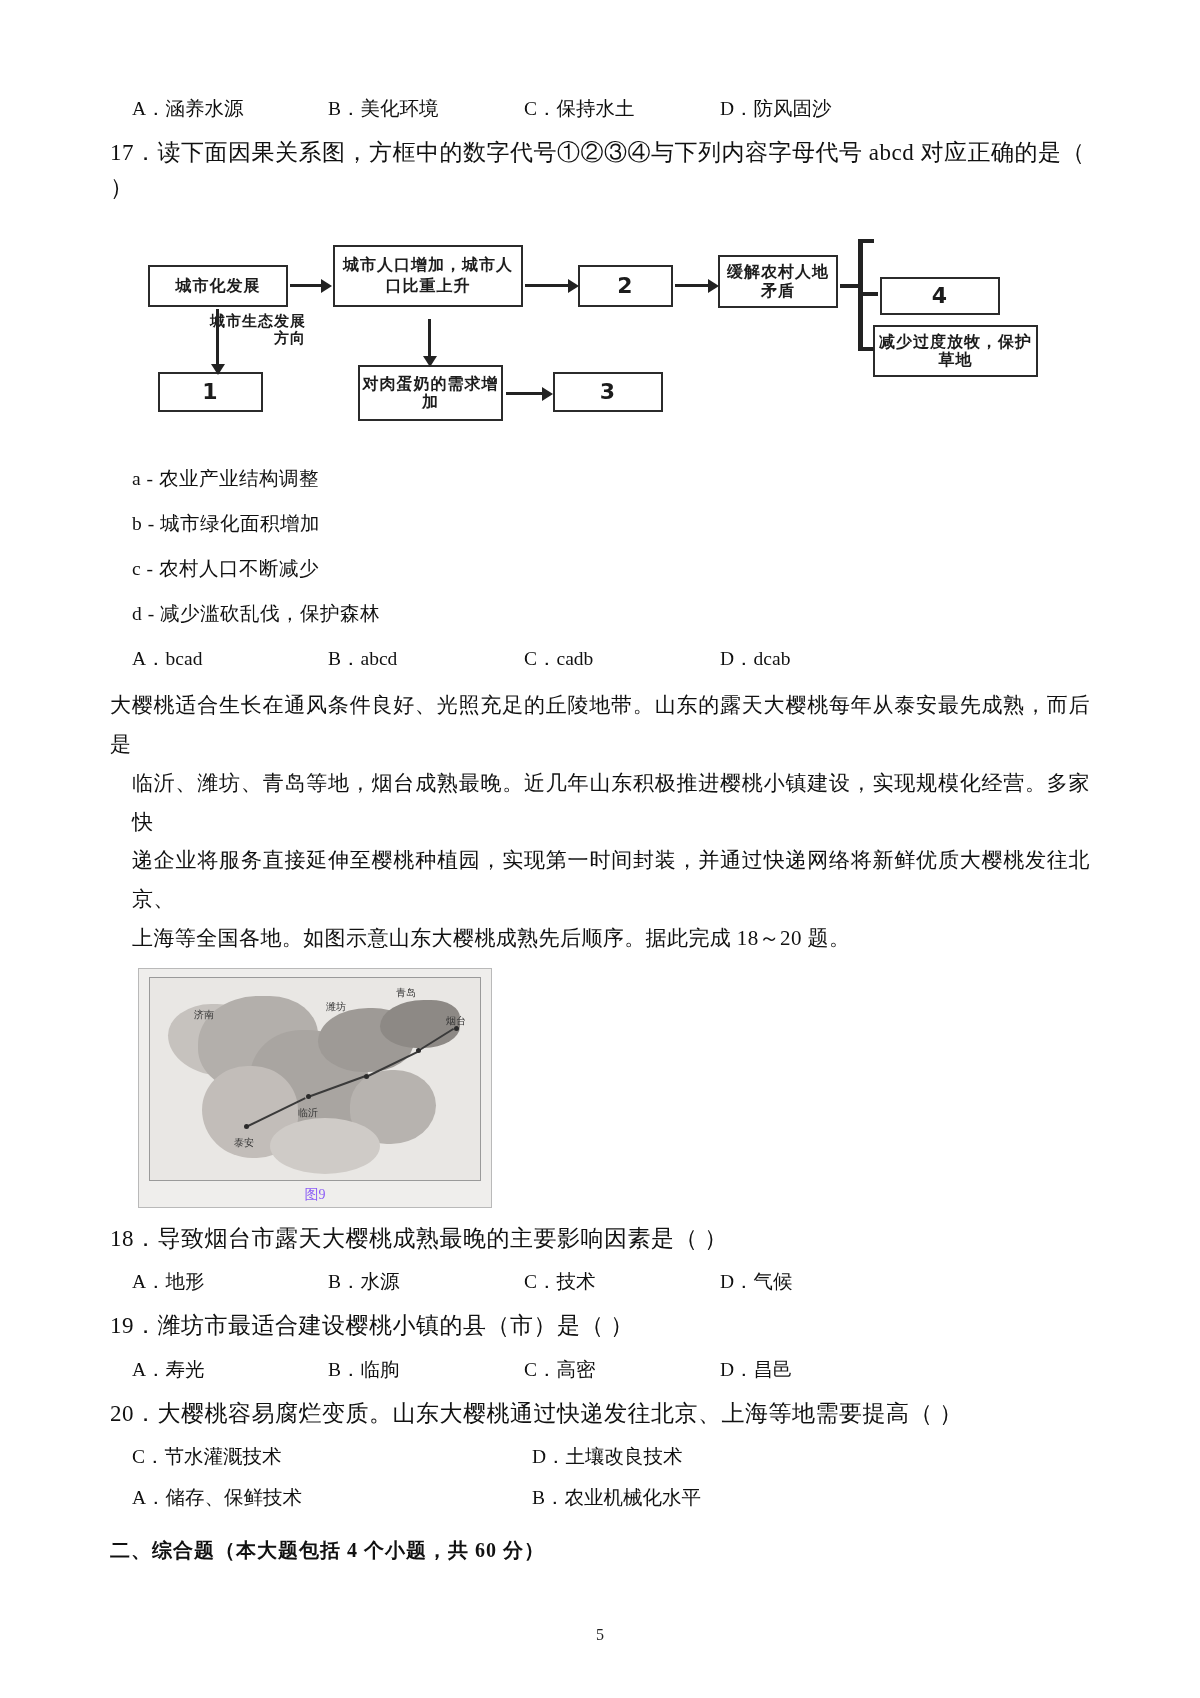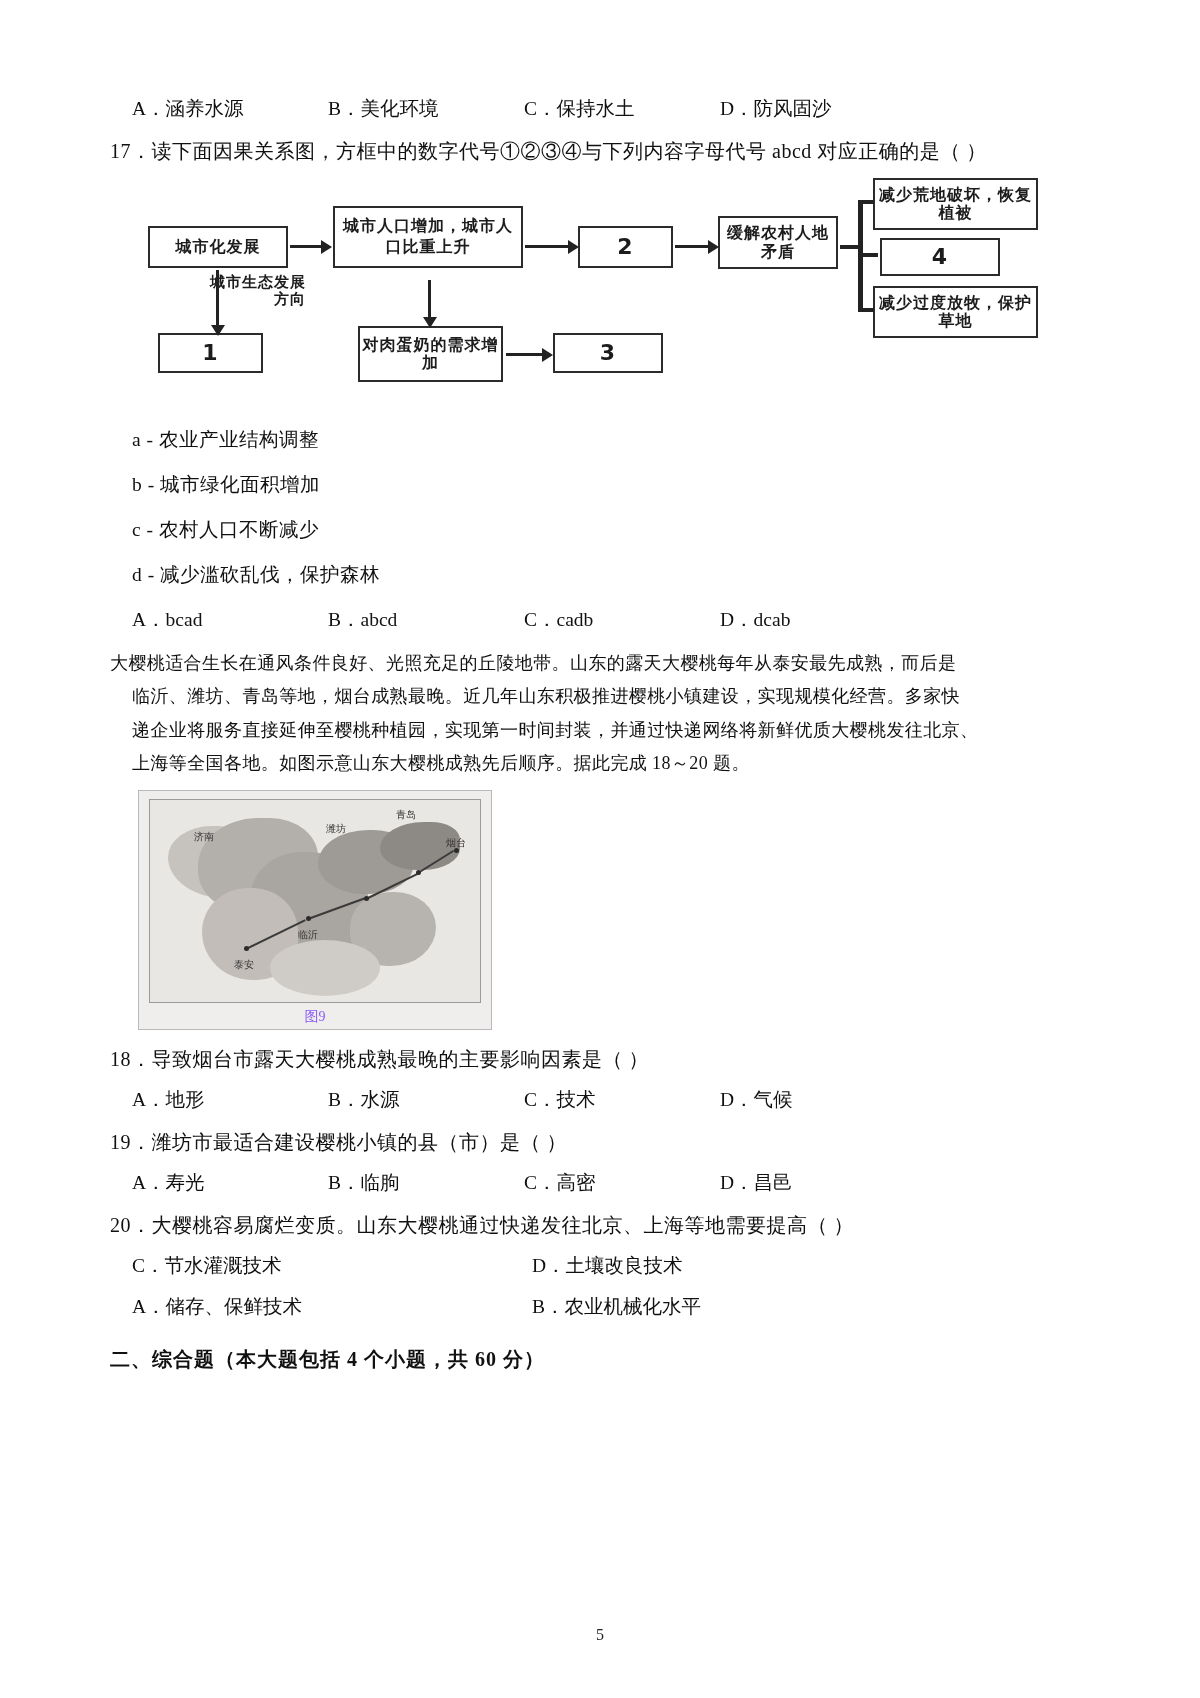--- a/index.html
+++ b/index.html
@@ -45,27 +45,27 @@
   .opts2 {
     display: flex;
     margin-bottom: 14px;
     font-size: 19.5px;
     padding-left: 22px;
   }
   .opts2 .opt { white-space: nowrap; }
   .o2-a { width: 400px; }
 
   .qline {
-    font-size: 20px;
+    font-size: 23px;
     line-height: 1.5;
     margin-bottom: 12px;
     letter-spacing: 0.5px;
   }
   .para {
-    font-size: 18px;
+    font-size: 21px;
     line-height: 1.85;
     letter-spacing: 0.4px;
     text-align: justify;
   }
   .para .p-first { display: block; text-indent: 0; }
   .para .p-rest { display: block; padding-left: 22px; }
 
   .sub-list div {
     font-size: 19.5px;
     padding-left: 22px;
@@ -210,21 +210,20 @@
 
     <div class="diagram">
       <div class="dbox" style="left:20px; top:48px; width:140px; height:42px;">城市化发展</div>
 
       <div class="dbox" style="left:205px; top:28px; width:190px; height:62px; line-height:1.3;">城市人口增加，城市人口比重上升</div>
 
       <div class="dbox dnum" style="left:450px; top:48px; width:95px; height:42px;">2</div>
 
       <div class="dbox" style="left:590px; top:38px; width:120px; height:53px;">缓解农村人地矛盾</div>
 
-      <div class="dbox" style="left:745px; top:0px; width:165px; height:52px;">减少荒地破坏，恢复植被</div>
 
       <div class="dbox dnum" style="left:752px; top:60px; width:120px; height:38px;">4</div>
 
       <div class="dbox" style="left:745px; top:108px; width:165px; height:52px;">减少过度放牧，保护草地</div>
 
       <div class="dbox dnum" style="left:30px; top:155px; width:105px; height:40px;">1</div>
 
       <div class="dbox" style="left:230px; top:148px; width:145px; height:56px;">对肉蛋奶的需求增加</div>
 
       <div class="dbox dnum" style="left:425px; top:155px; width:110px; height:40px;">3</div>

